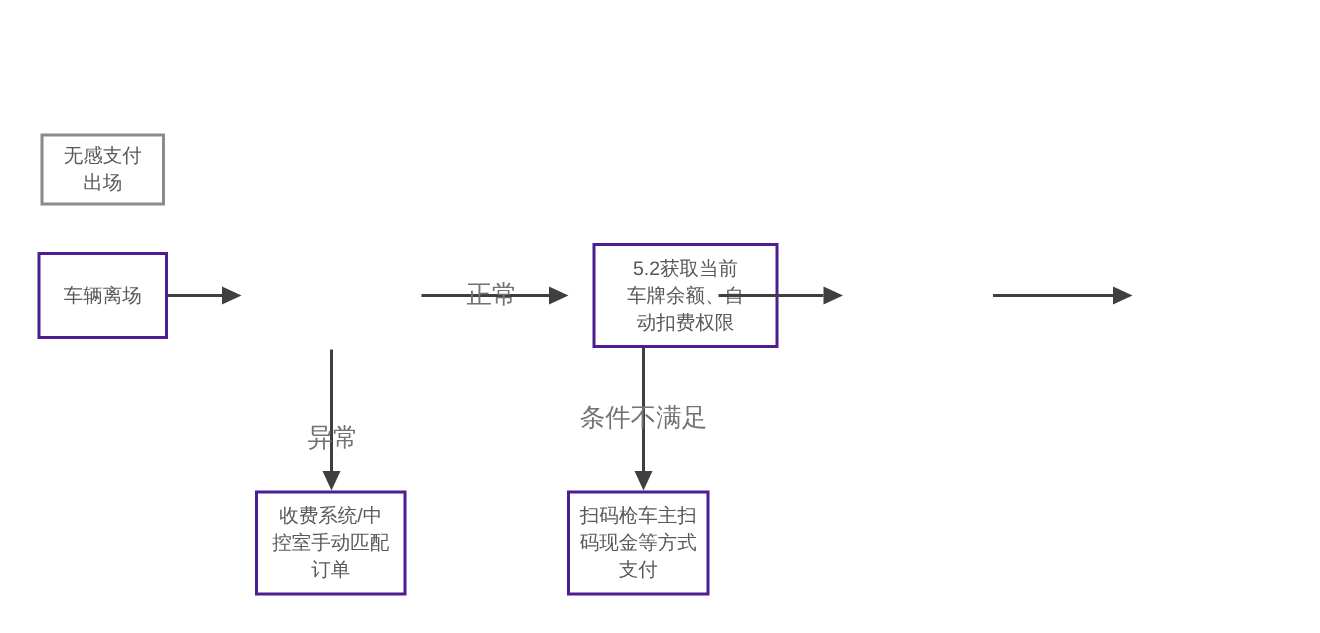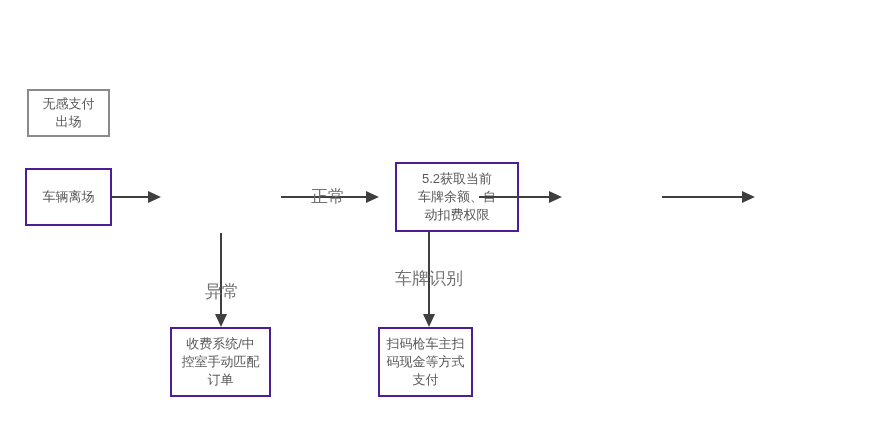--- a/index.html
+++ b/index.html
@@ -133,21 +133,21 @@
 
   <div>
     <div class="line v" style="left:220px; top:233px; height:82px;"></div>
     <div class="arrow down" style="left:215px; top:314px;"></div>
     <span class="edge-label" style="left:222px; top:292px;">异常</span>
   </div>
 
   <div>
     <div class="line v" style="left:428px; top:232px; height:83px;"></div>
     <div class="arrow down" style="left:423px; top:314px;"></div>
-    <span class="edge-label" style="left:429px; top:279px;">车牌识别</span>
+    <span class="edge-label" style="left:429px; top:279px;">条件不满足</span>
   </div>
 
   <div>
     <div class="line h" style="left:479px; top:196px; width:70px;"></div>
     <div class="arrow right" style="left:549px; top:191px;"></div>
   </div>
 
   <div>
     <div class="line h" style="left:662px; top:196px; width:80px;"></div>
     <div class="arrow right" style="left:742px; top:191px;"></div>

